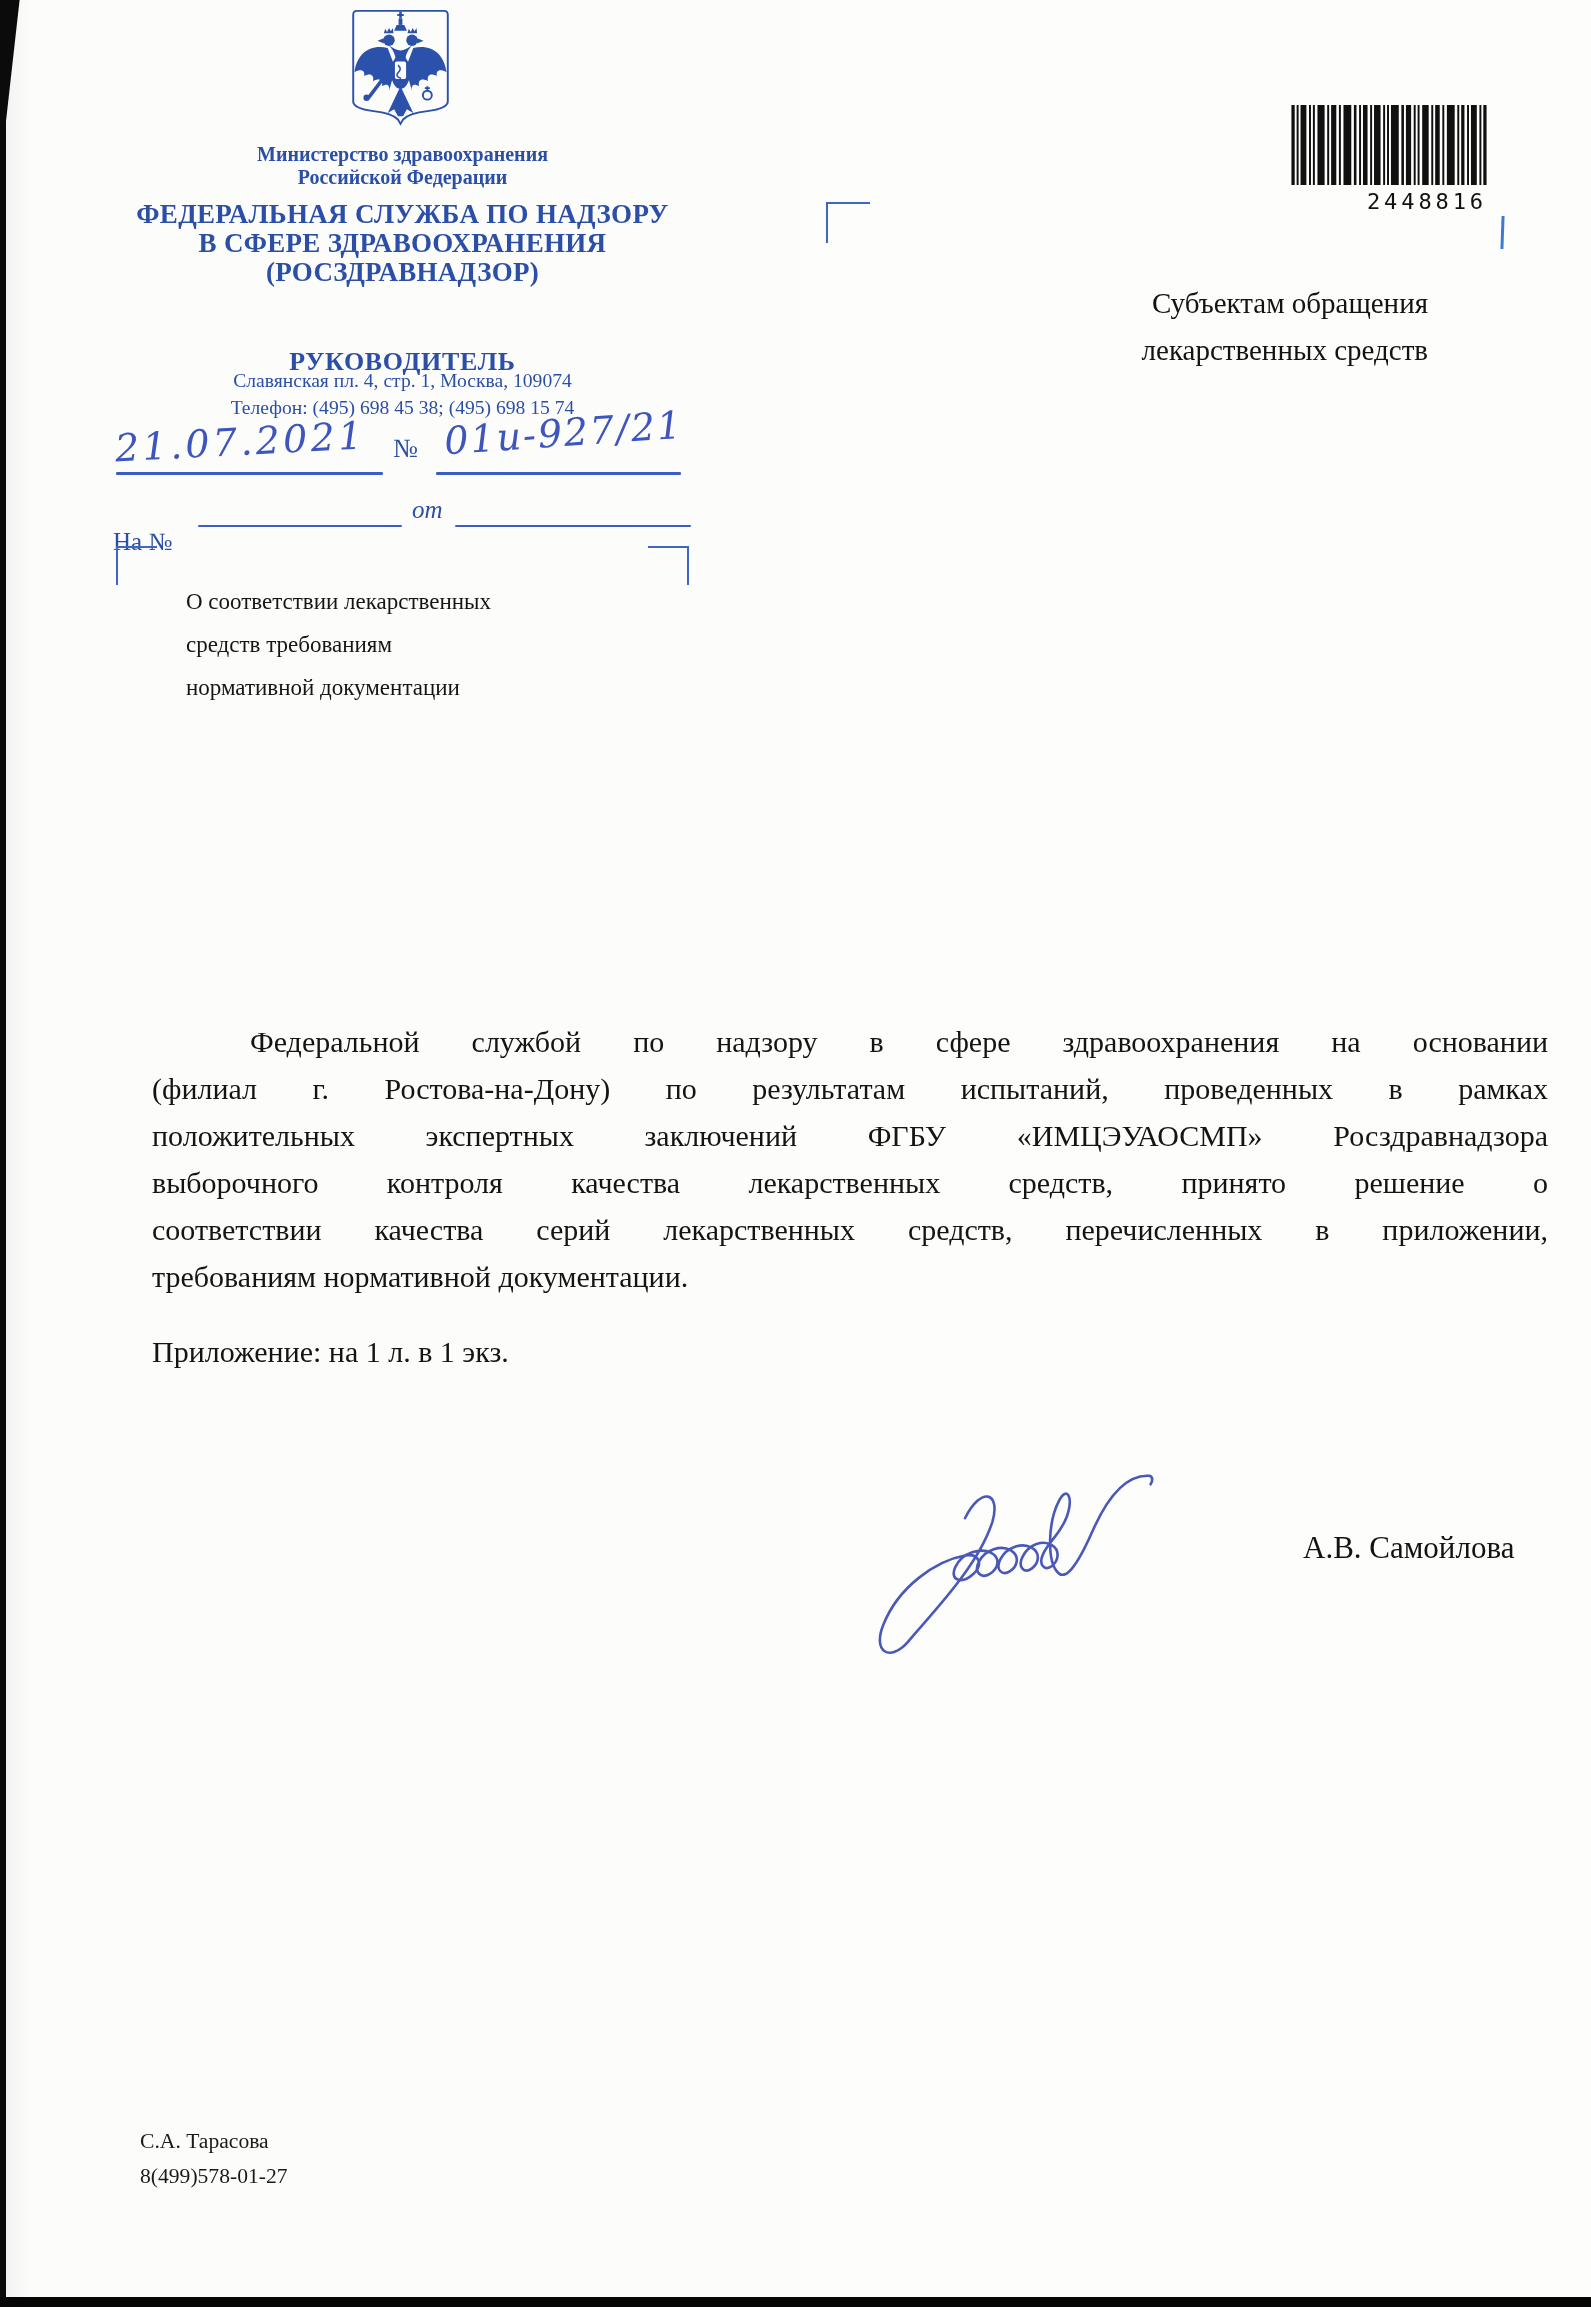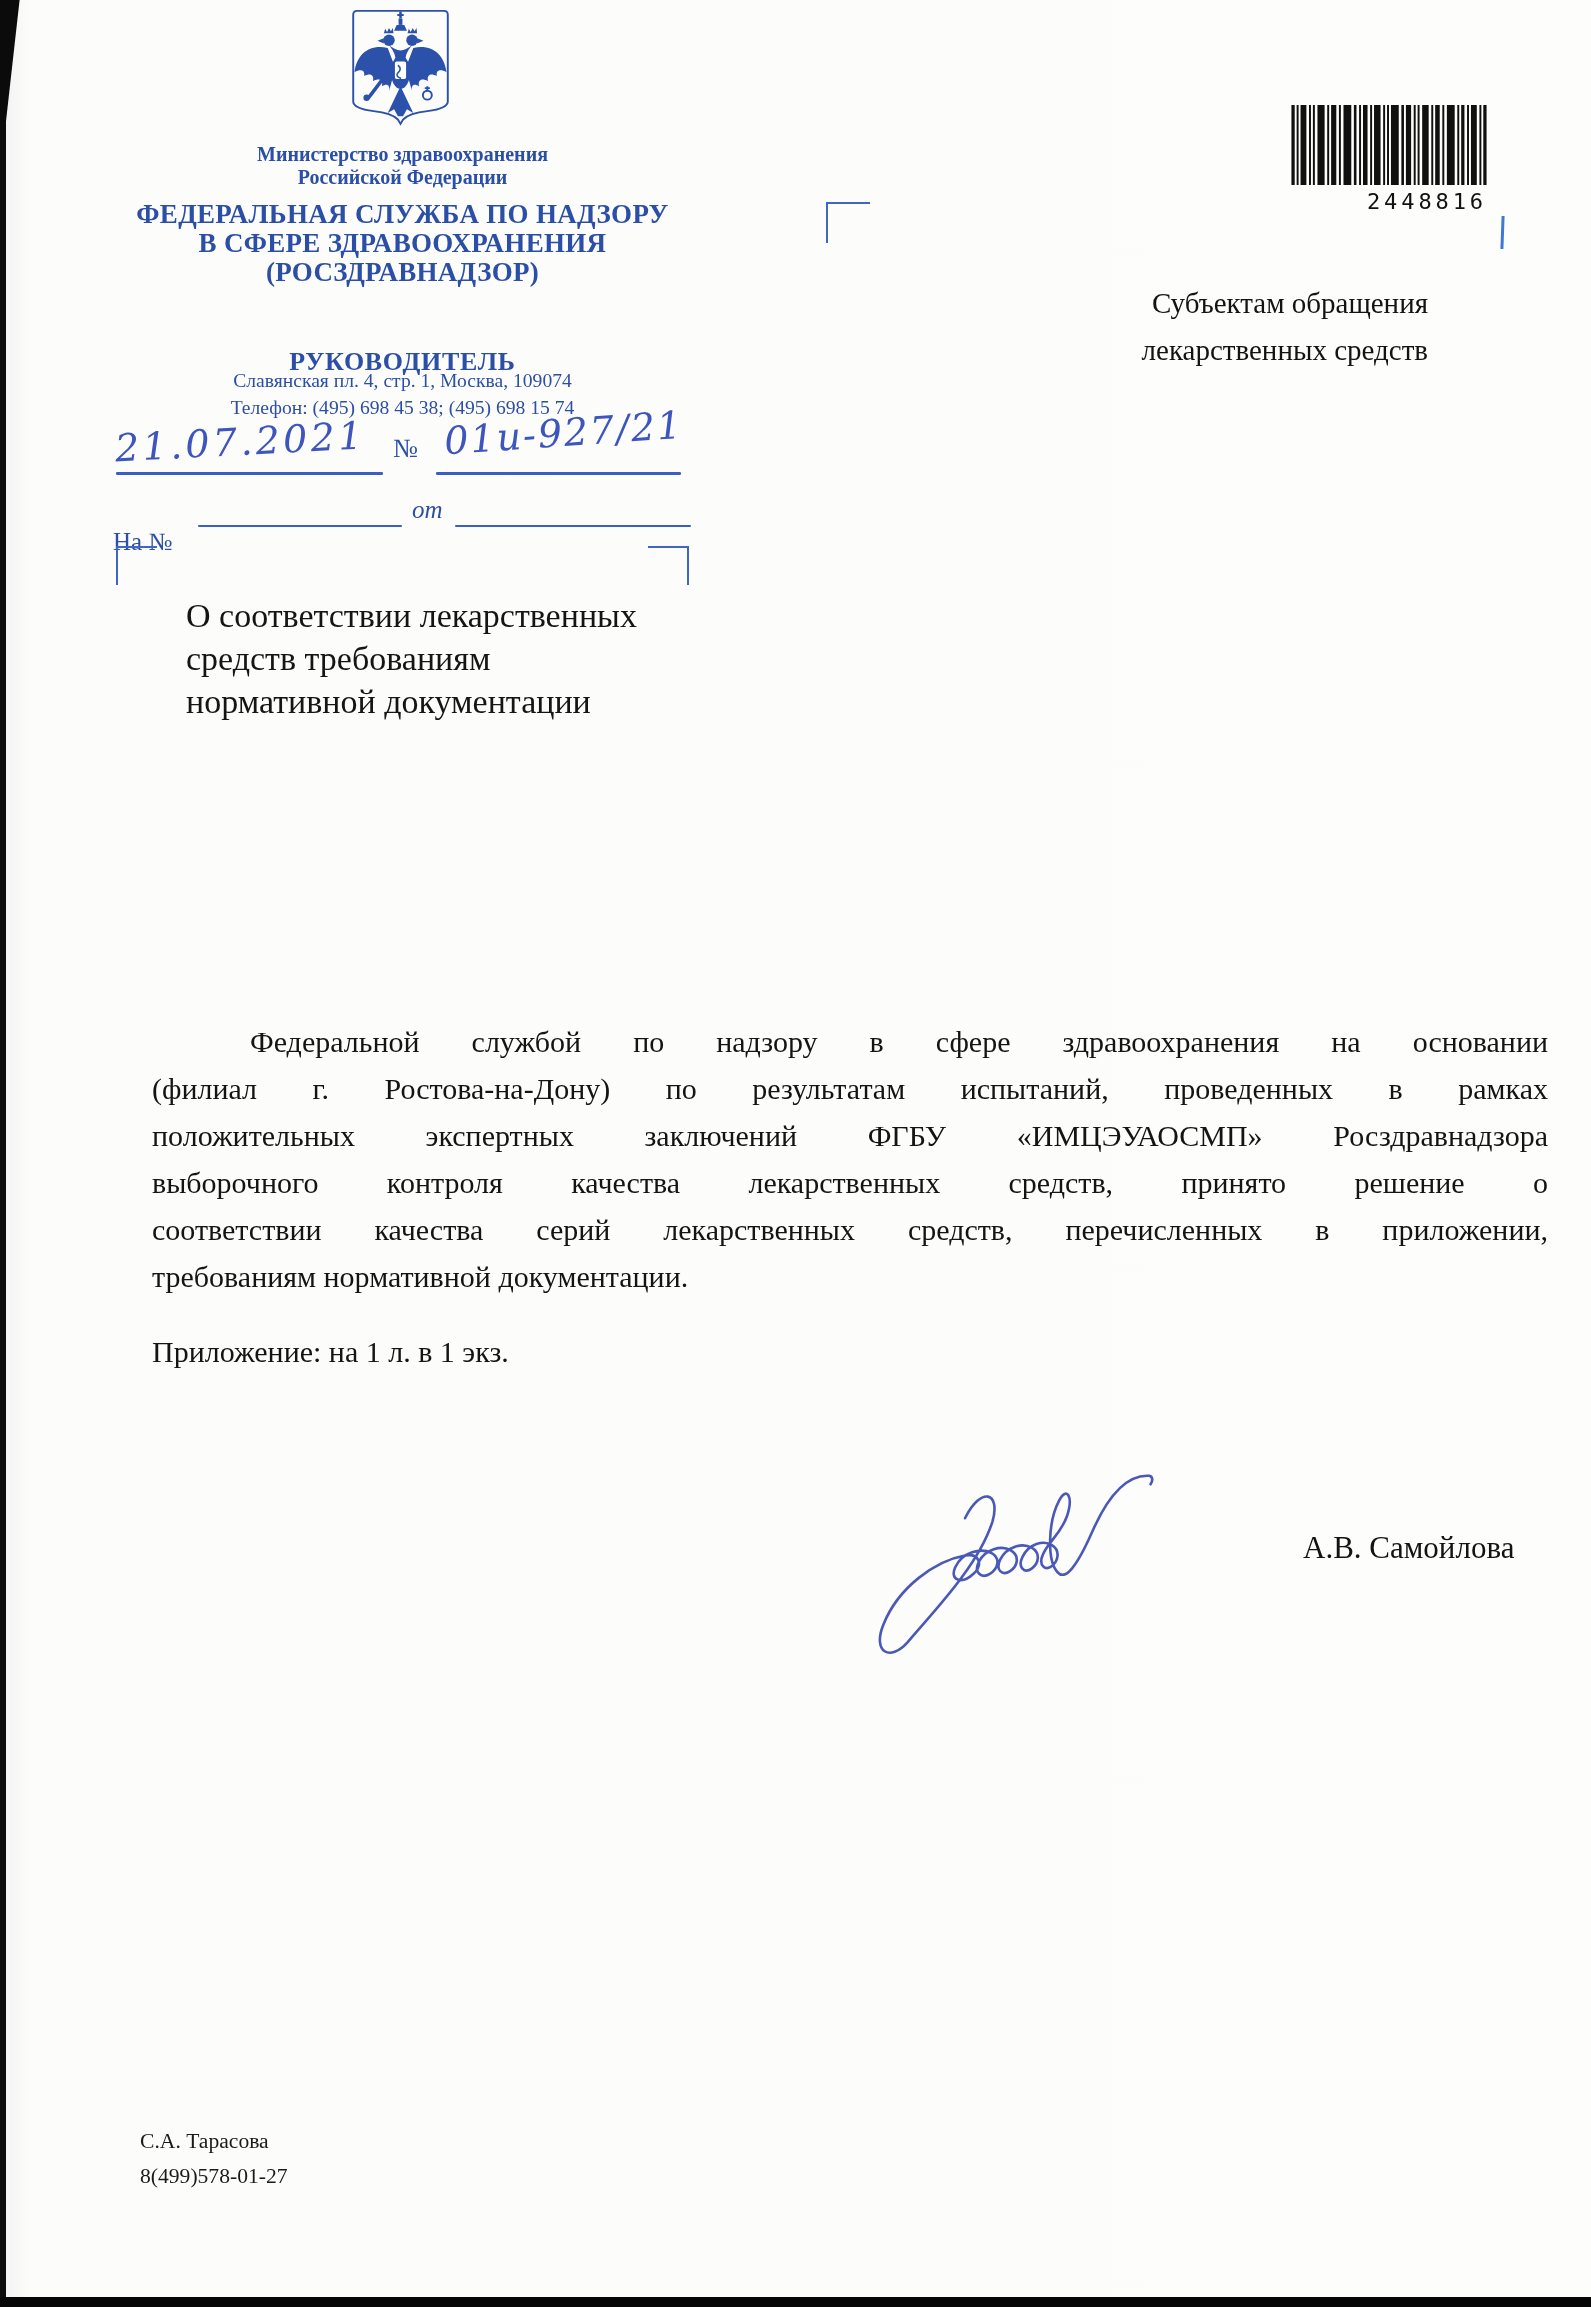--- a/index.html
+++ b/index.html
@@ -38,21 +38,21 @@
   .l-reply-date{left:455px;top:525px;width:236px;height:2px;}
   .num-sign{left:393px;top:434px;font-size:26px;color:#2b4ea6;}
   
   .corner{width:39px;height:37px;border:0 solid #3f66c4;}
   .c-tl{border-top-width:2.6px;border-left-width:2.6px;}
   .c-tr{border-top-width:2.6px;border-right-width:2.6px;}
   .c-subj-l{left:116px;top:546px;}
   .c-subj-r{left:648px;top:546px;}
   .c-addr{left:826px;top:202px;width:42px;height:39px;}
   
-  .subject{left:186px;top:594px;font-size:34px;line-height:43px;color:#151515;}
+  .subject{left:186px;top:580px;font-size:23px;line-height:43px;color:#151515;}
   .addressee{left:1014px;top:280px;width:414px;text-align:right;font-size:29px;line-height:47px;color:#131313;}
   
   .barcode-box{left:1291px;top:105px;width:196px;text-align:right;}
   .barcode-num{margin-top:2px;font-family:"DejaVu Sans Mono",monospace;font-size:22px;letter-spacing:3.9px;color:#111;}
   .blue-tick{left:1501px;top:216px;width:2.6px;height:33px;background:#3f7ad2;transform:rotate(2deg);}
   
   .body-block{left:152px;top:1018px;width:1396px;font-size:30px;color:#141414;}
   .body-line{height:47px;line-height:47px;text-align:justify;text-align-last:justify;white-space:normal;}
   .body-line.first{text-indent:98px;}
   .body-line.last{text-align-last:left;}

